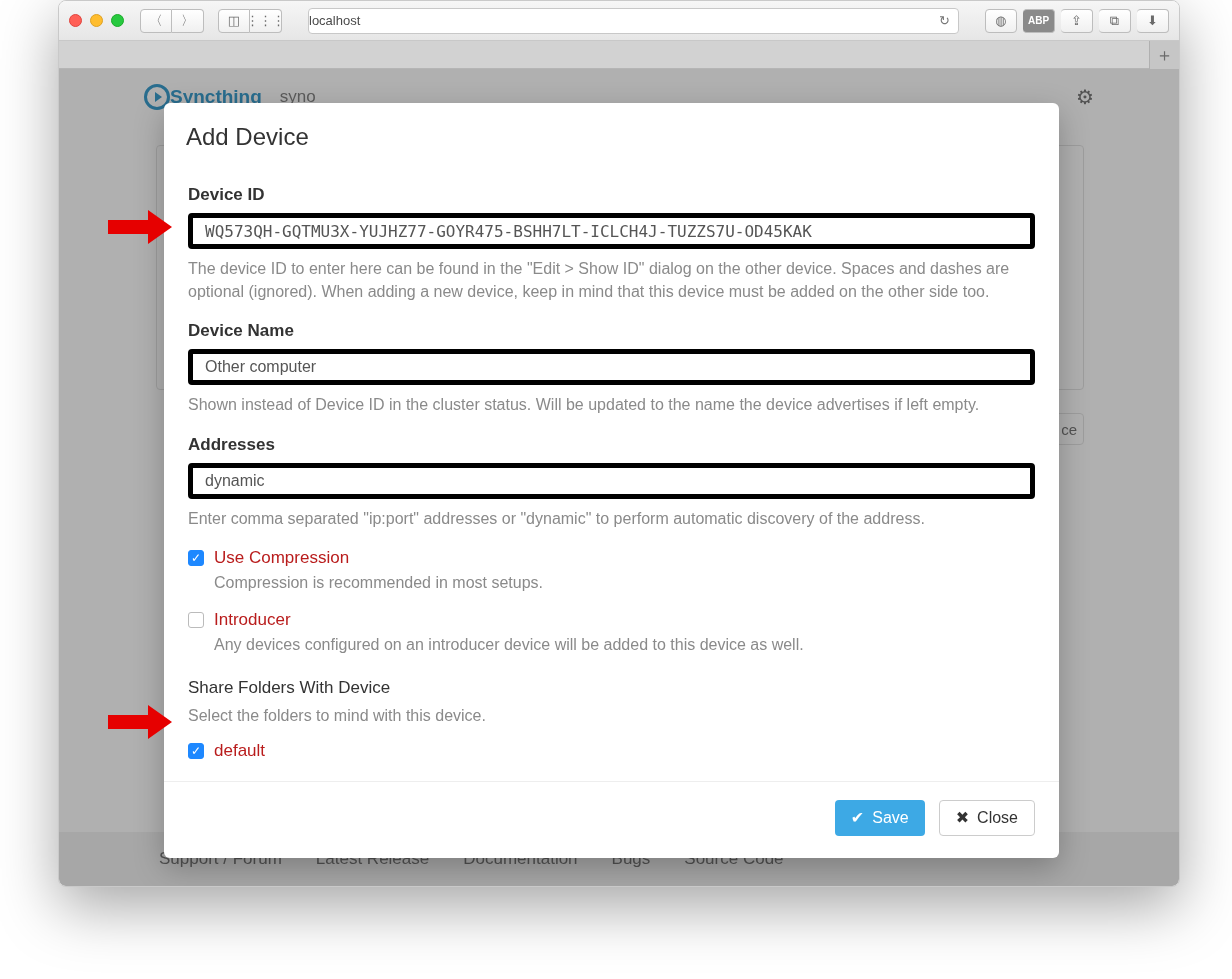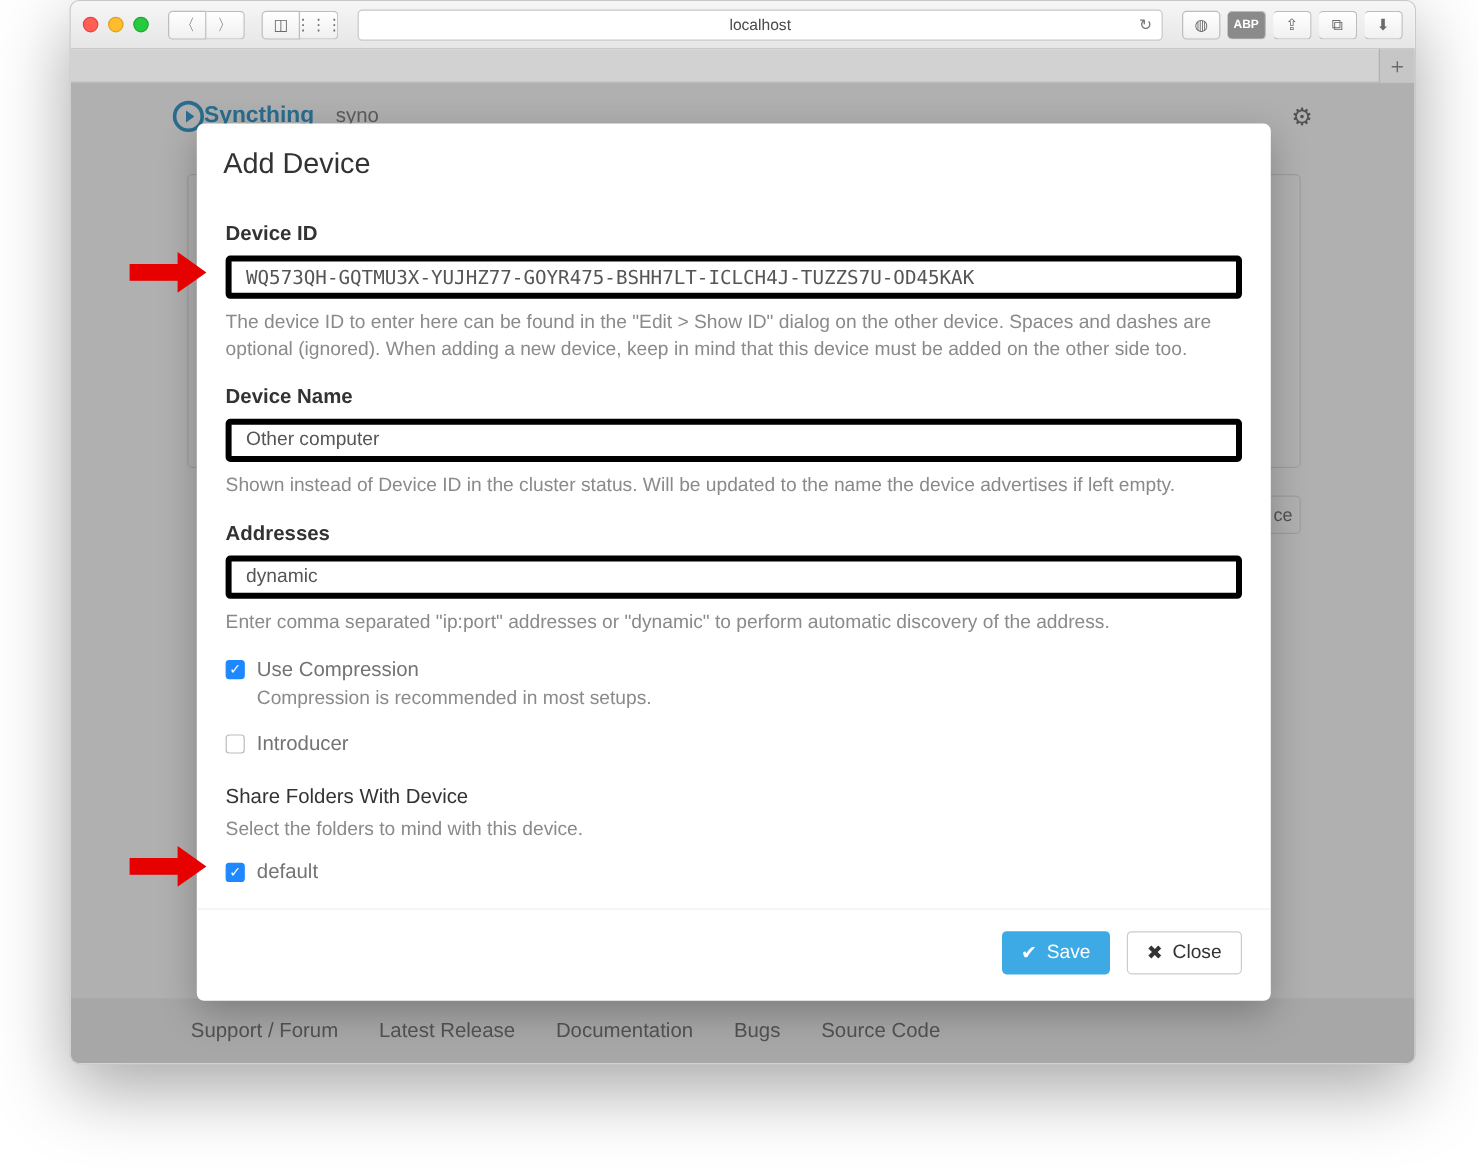--- a/index.html
+++ b/index.html
@@ -44,25 +44,25 @@
     display:flex; align-items:center; justify-content:center;
     font-size: 13px; color:#6a6a6a;
   }
   .tb-btn:first-child { border-top-left-radius:4px; border-bottom-left-radius:4px; }
   .tb-btn:last-child  { border-top-right-radius:4px; border-bottom-right-radius:4px; }
   .tb-btn + .tb-btn { border-left: none; }
   .tb-single { border-radius:4px; }
   .url-bar {
     flex:1;
     height:26px;
-    margin: 0 8px;
+    margin: 0 18px;
     background:#fff;
     border:1px solid #c8c8c8;
     border-radius:4px;
-    display:flex; align-items:center; justify-content:center;
+    display:flex; align-items:center; justify-content:flex-start;
     position:relative;
     font-size:13px; color:#4a4a4a;
   }
   .url-bar .reload { position:absolute; right:8px; color:#777; }
   .right-icons { display:flex; gap:6px; }
   .right-icons .tb-btn { border-radius:4px; }
   .tabstrip {
     height:28px;
     background:#d2d2d2;
     border-bottom:1px solid #b5b5b5;
@@ -150,21 +150,21 @@
   }
   .device-id-input { font-family: Menlo, Consolas, monospace; font-size:16px; }
   .help { color:#8a8a8a; font-size:16px; margin-top:8px; line-height:1.45; }
   .checkbox-row { display:flex; align-items:center; gap:10px; margin-top:18px; }
   .cb {
     width:16px; height:16px; border:1px solid #bbb; border-radius:3px;
     display:inline-flex; align-items:center; justify-content:center;
     background:#fff; font-size:12px; color:#fff;
   }
   .cb.checked { background:#1e88ff; border-color:#1e88ff; }
-  .cb-label { font-size:17px; color:#737373; }
+  .cb-label { font-size:17px; color:#b91c1c; }
   .cb-desc  { margin:6px 0 0 26px; color:#8a8a8a; font-size:16px; }
   .section-label { font-weight:400; font-size:17px; margin-top:24px; }
   .modal-footer {
     padding:18px 24px 22px;
     border-top:1px solid #eee;
     display:flex; justify-content:flex-end; gap:14px;
   }
   .btn {
     height:36px;
     padding:0 16px;
@@ -276,20 +276,21 @@
         <div class="checkbox-row">
           <span class="cb checked">✓</span>
           <span class="cb-label">Use Compression</span>
         </div>
         <div class="cb-desc">Compression is recommended in most setups.</div>
 
         <div class="checkbox-row">
           <span class="cb"></span>
           <span class="cb-label">Introducer</span>
         </div>
+        <div class="cb-desc">Any devices configured on an introducer device will be added to this device as well.</div>
 
         <div class="section-label">Share Folders With Device</div>
         <div class="help" style="margin-top:6px;">Select the folders to mind with this device.</div>
 
         <div class="checkbox-row" style="margin-top:14px;">
           <span class="cb checked">✓</span>
           <span class="cb-label">default</span>
         </div>
       </div>
 

